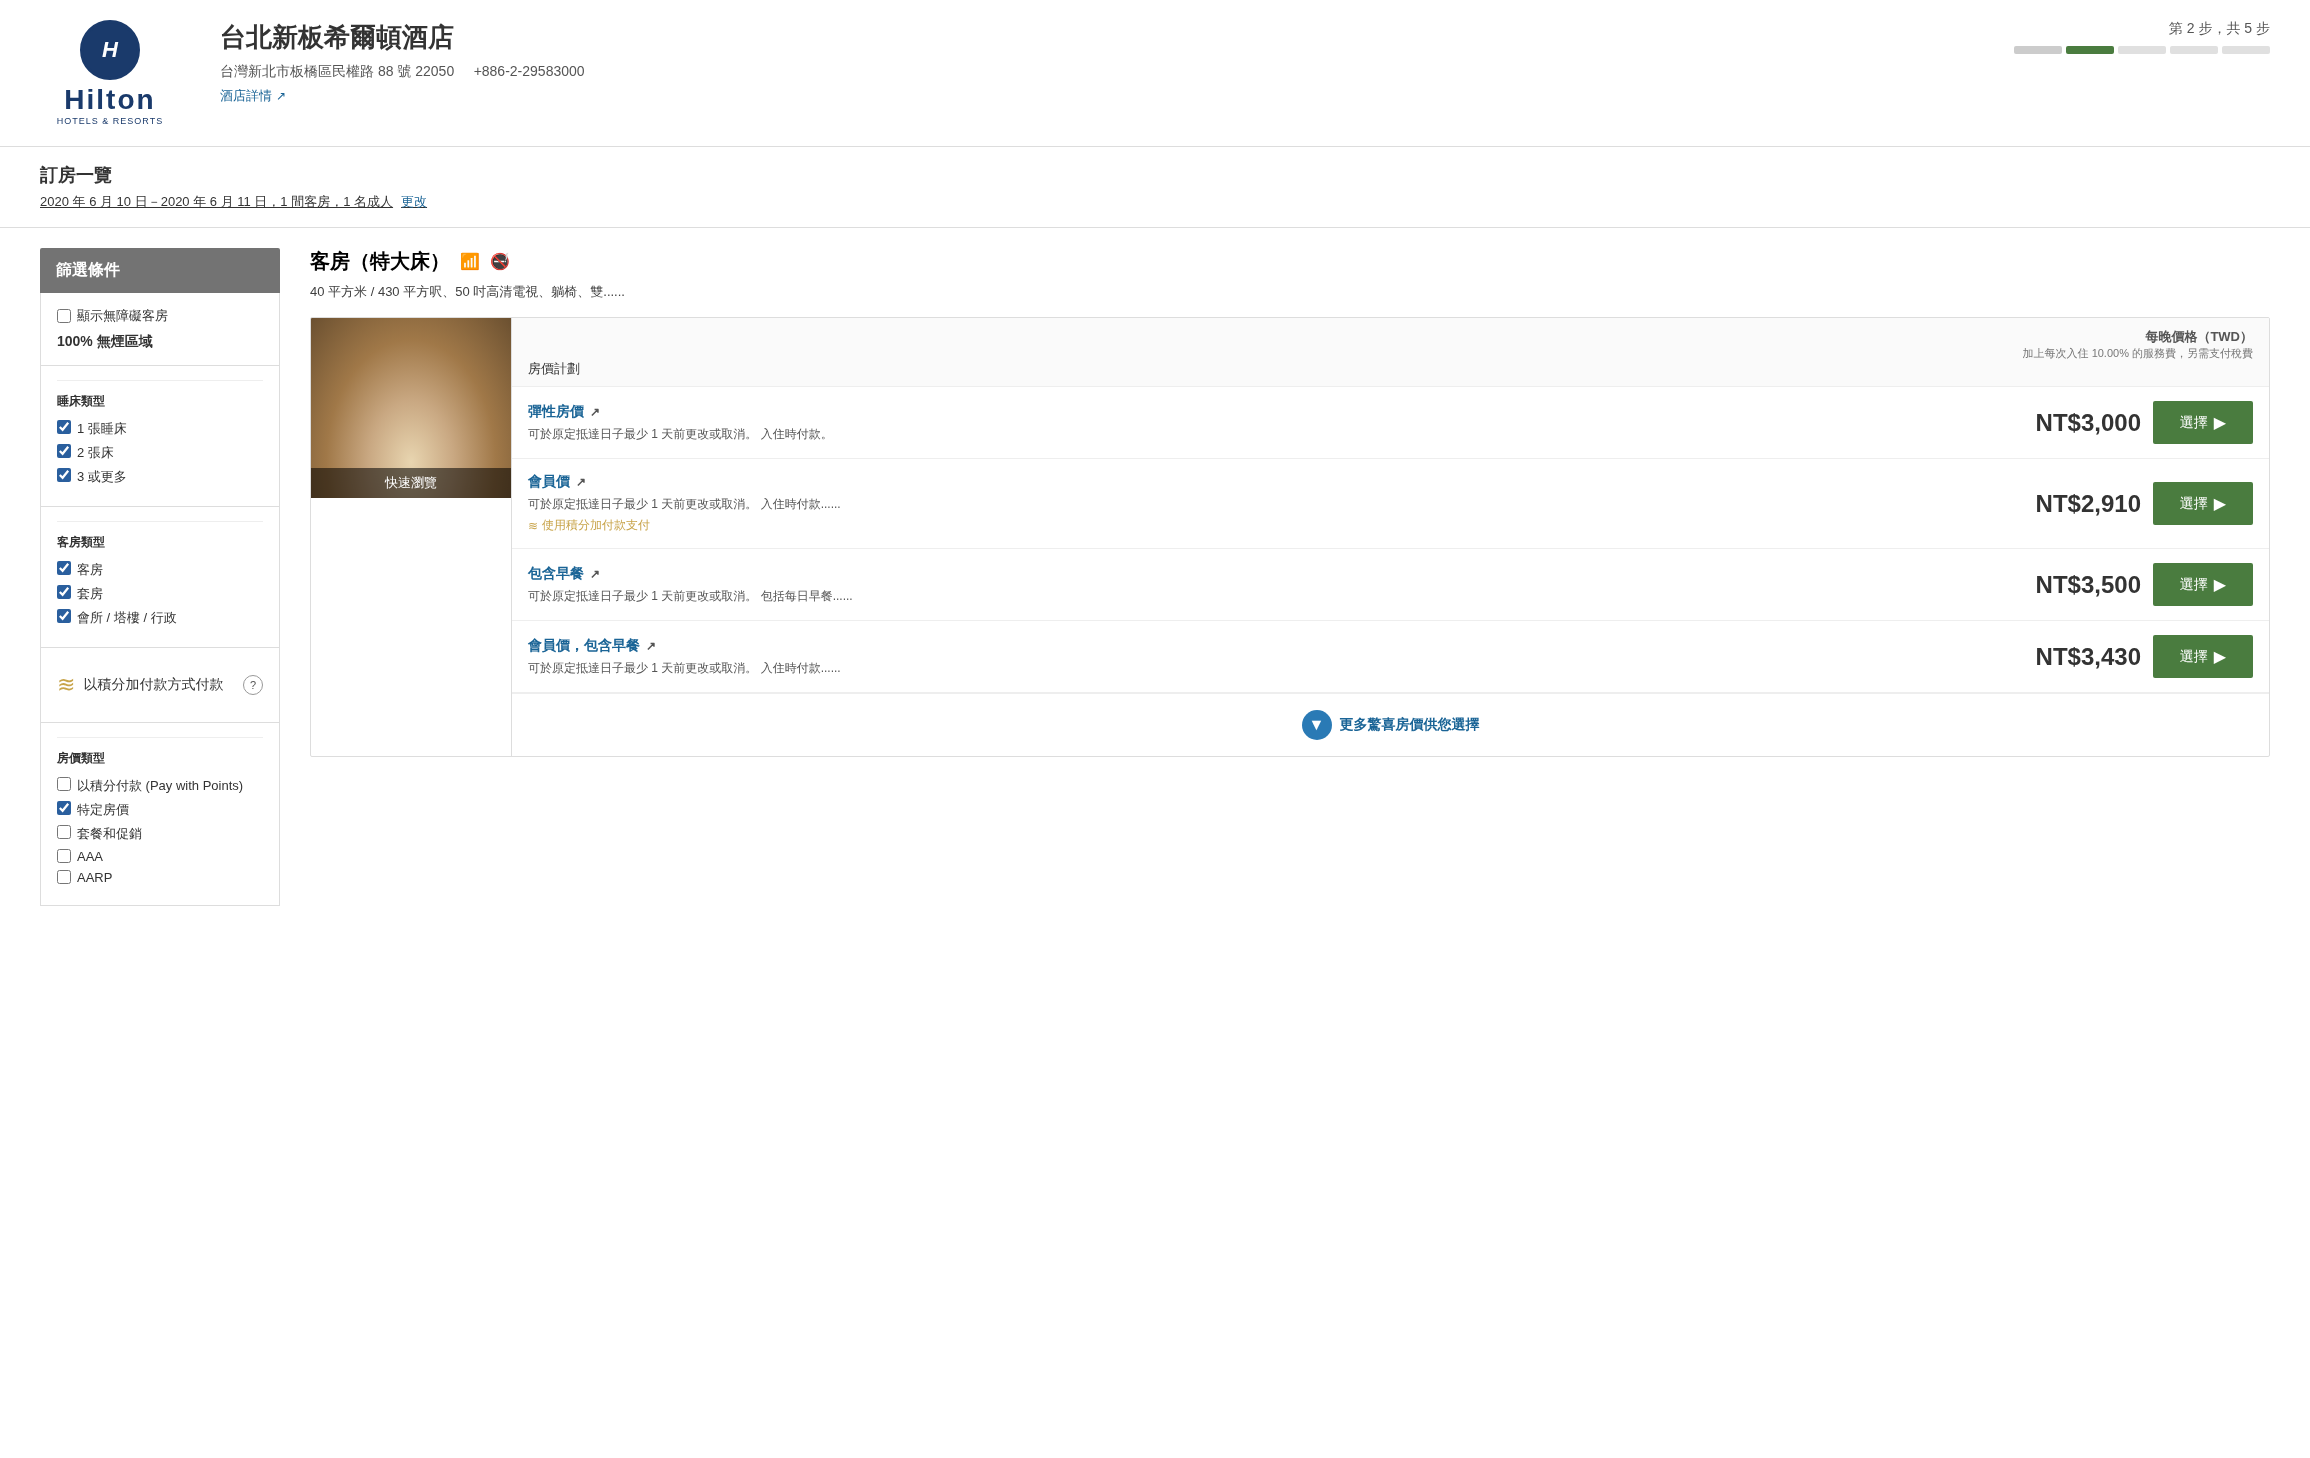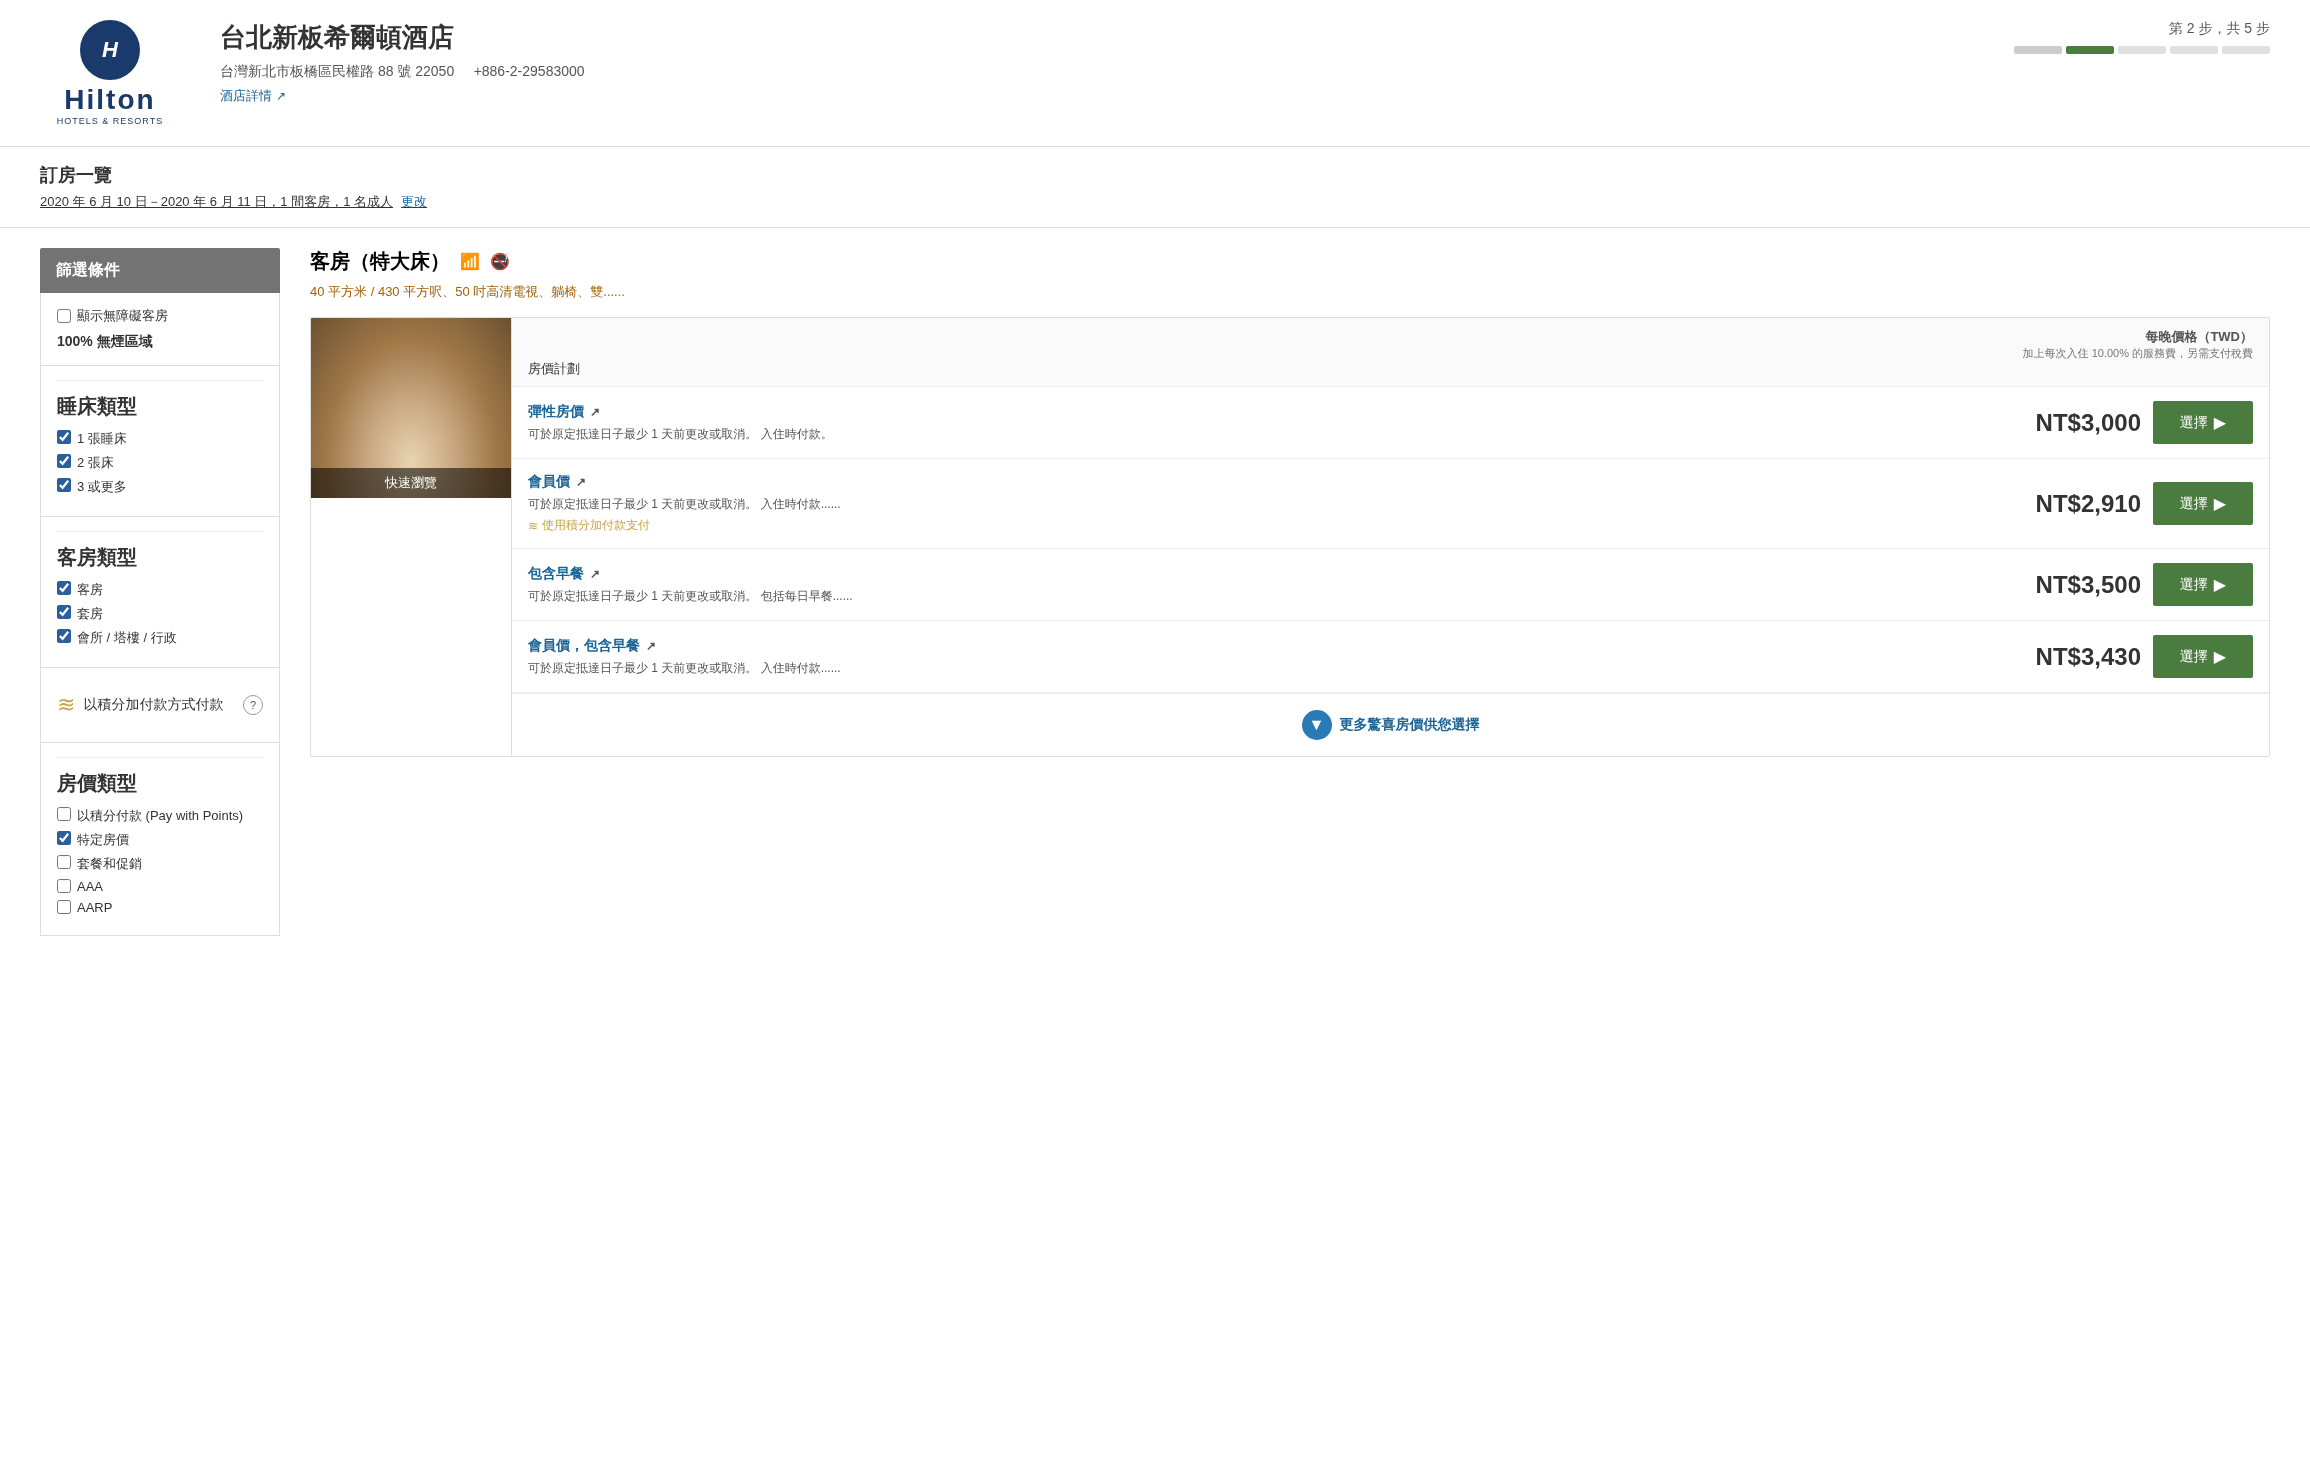--- a/index.html
+++ b/index.html
@@ -30,32 +30,32 @@
     .main-content { display: flex; padding: 20px 40px; gap: 30px; }
 
     
     .sidebar { min-width: 240px; max-width: 260px; }
     .sidebar-title { background: #737373; color: white; padding: 12px 16px; font-size: 16px; font-weight: bold; border-radius: 2px 2px 0 0; }
     .sidebar-section { border: 1px solid #ddd; border-top: none; padding: 14px 16px; }
     .sidebar-section + .sidebar-section { border-top: none; }
     .filter-label { font-size: 13px; color: #333; display: flex; align-items: center; gap: 6px; margin-bottom: 8px; cursor: pointer; }
     .filter-label input { width: 14px; height: 14px; accent-color: #2a5f9e; }
     .no-smoke { font-size: 14px; font-weight: bold; margin-top: 6px; }
-    .section-heading { font-size: 20px; font-weight: bold; margin-bottom: 10px; border-top: 1px solid #eee; padding-top: 12px; }
+    .section-heading { font-size: 12px; font-weight: bold; margin-bottom: 10px; border-top: 1px solid #eee; padding-top: 12px; }
     .checkbox-item { display: flex; align-items: flex-start; gap: 6px; font-size: 13px; margin-bottom: 6px; cursor: pointer; }
     .checkbox-item input { width: 14px; height: 14px; accent-color: #2a5f9e; }
     .points-row { display: flex; align-items: center; gap: 8px; padding: 10px 0; }
     .help-btn { background: none; border: 1px solid #999; border-radius: 50%; width: 20px; height: 20px; font-size: 11px; cursor: pointer; color: #555; margin-left: auto; }
 
     
     .room-listing { flex: 1; }
     .room-section-header { display: flex; align-items: center; gap: 10px; margin-bottom: 8px; }
     .room-title-link { font-size: 20px; font-weight: bold; color: #000000; text-decoration: none; }
     .room-icon { font-size: 16px; color: #555; }
-    .room-desc { font-size: 13px; color: #a16207; margin-bottom: 16px; }
+    .room-desc { font-size: 13px; color: #404040; margin-bottom: 16px; }
 
     .room-card { border: 1px solid #ddd; border-radius: 2px; overflow: hidden; }
     .room-image-row { display: flex; }
     .room-image { width: 200px; height: 180px; background: linear-gradient(135deg, #c9a882 0%, #b89060 40%, #9a7848 60%, #7a6040 100%); position: relative; flex-shrink: 0; display: flex; align-items: flex-end; justify-content: center; }
     .quick-browse { position: absolute; bottom: 0; left: 0; right: 0; background: rgba(0,0,0,0.55); color: white; text-align: center; font-size: 13px; padding: 6px 0; }
     .room-bed-visual { width: 100%; height: 100%; background: 
       radial-gradient(ellipse at 50% 80%, #e8d5b0 0%, #c9a882 30%, #a07848 60%, #6b5030 100%); }
 
     .room-pricing { flex: 1; border-left: 1px solid #ddd; }
     .pricing-header { display: flex; justify-content: flex-end; align-items: flex-start; padding: 10px 16px 8px; border-bottom: 1px solid #eee; background: #fafafa; }

